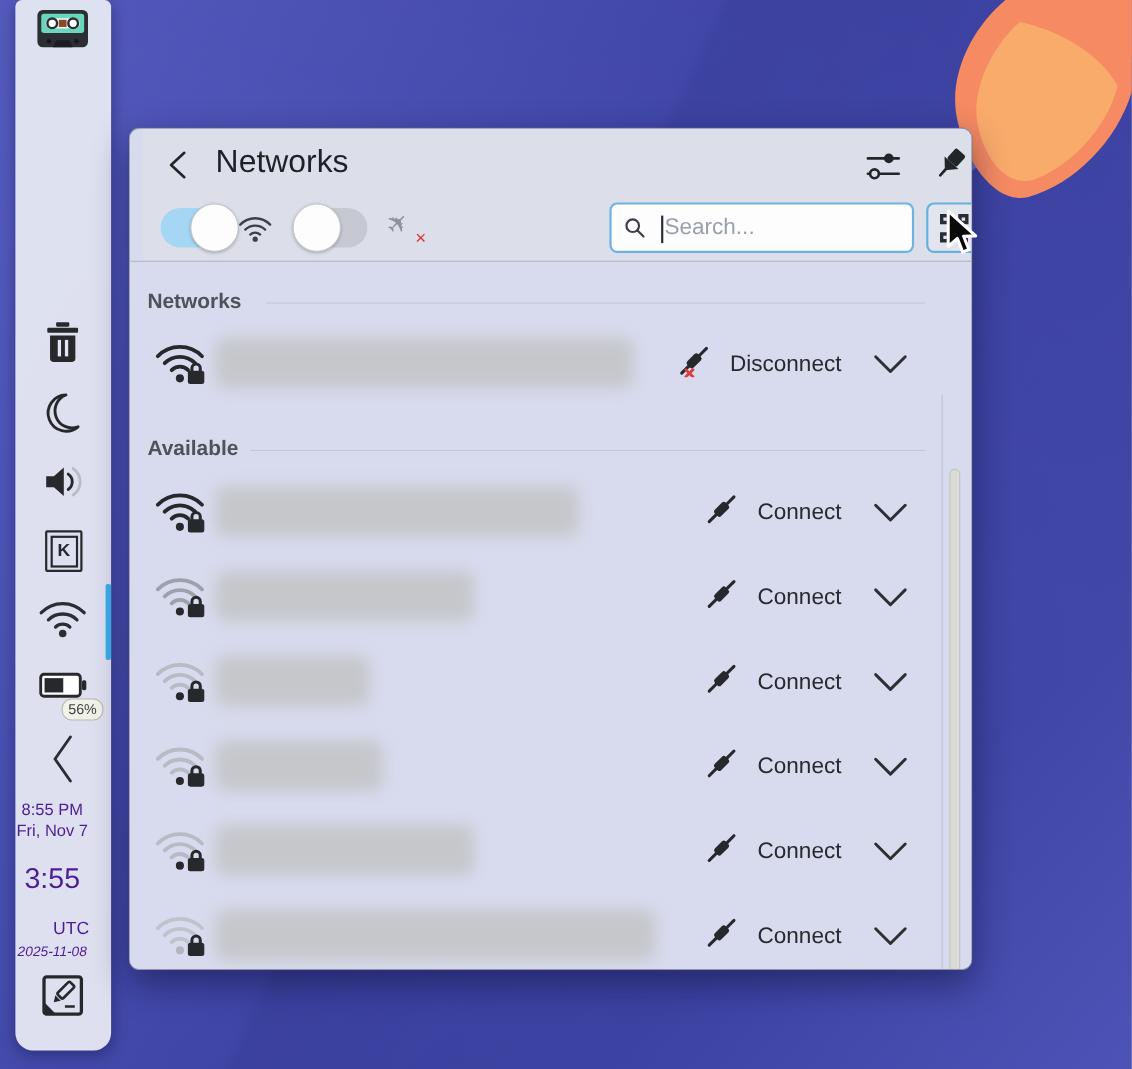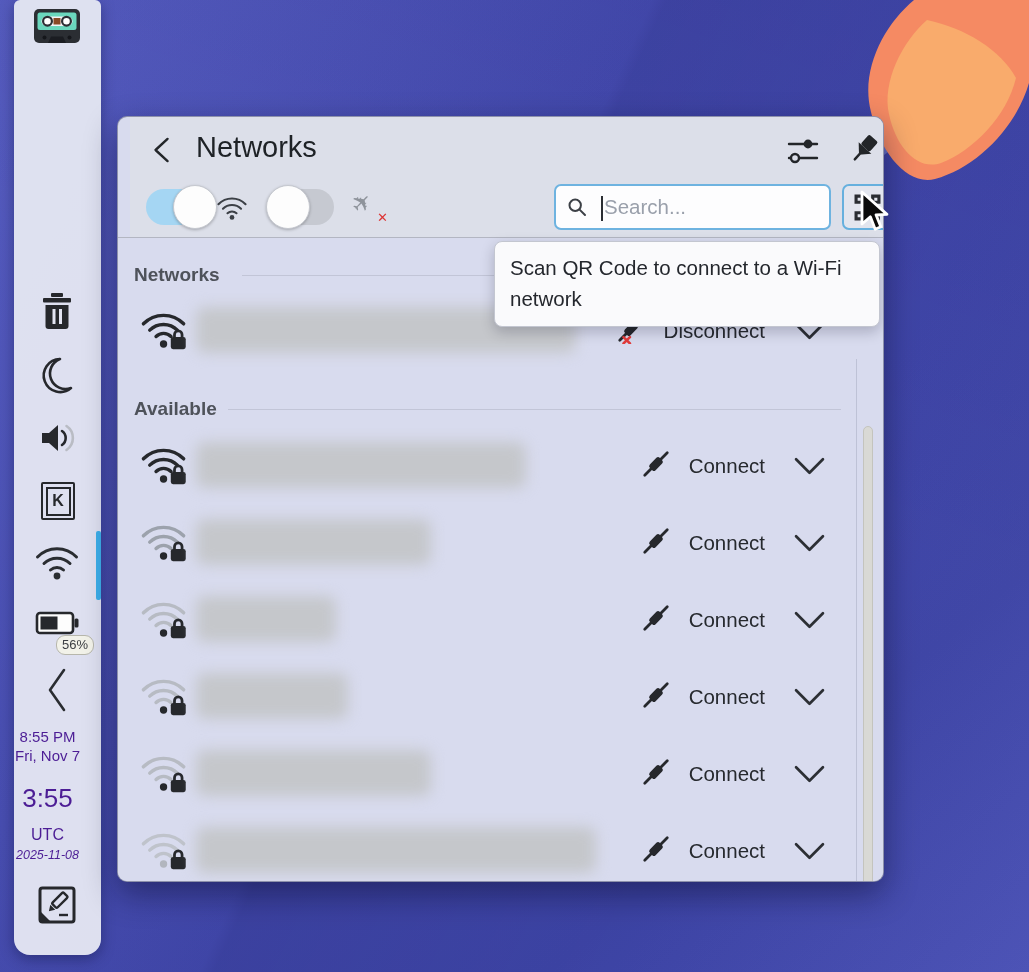--- a/index.html
+++ b/index.html
@@ -29,21 +29,21 @@
   .task-indicator{position:absolute;left:82px;top:531px;width:5px;height:69px;background:#3caee9;border-radius:2px;}
   .batt-badge{
     position:absolute;left:42px;top:635px;
     background:#f2f2e9;border:1px solid #b7b7ac;border-radius:9px;
     font-size:13px;color:#3c3f44;padding:1px 5px;line-height:16px;
   }
   .clock{position:absolute;left:0;width:67px;text-align:center;color:#4c1d95;}
   .clock-local{top:727px;font-size:15px;line-height:19px;}
   .clock-utc{top:783px;}
   .clock-utc .big{font-size:26px;line-height:30px;}
-  .clock-utc .zone{font-size:16px;line-height:20px;margin-top:12px;}
+  .clock-utc .zone{font-size:16px;line-height:20px;margin-top:22px;text-align:right;}
   .clock-utc .date{font-size:12.5px;line-height:16px;margin-top:2px;font-style:italic;}
   .kbox{width:30px;height:34px;border:2.5px solid #26282c;border-radius:2px;
         display:flex;align-items:center;justify-content:center;}
   .kbox .kin{border:2px solid #26282c;width:21px;height:25px;display:flex;align-items:center;justify-content:center;
         font-weight:800;font-size:16px;color:#26282c;}
   
   .popup{
     position:absolute;left:117px;top:116px;width:767px;height:766px;
     border-radius:10px;border:1px solid rgba(30,35,70,.4);
     box-shadow:0 12px 32px rgba(8,8,40,.45);
@@ -499,18 +499,17 @@
         <path d="M2 2 L15 15 L28 2" fill="none" stroke="#2c2f34" stroke-width="2.6" stroke-linecap="round" stroke-linejoin="round"></path>
       </svg>
     </span>
   </div>
       </div>
 
     <div class="scroll-sep"></div>
     <div class="scroll-thumb"></div>
   </div>
 
-  <div class="tooltip">Scan QR Code to connect to a Wi-Fi network</div>
 </div>
 
 <svg class="cursor" width="40" height="44" viewBox="0 0 20 22">
   <path d="M2 1 L2 17 L6.2 13.4 L8.6 19.6 L11.4 18.4 L9 12.4 L14.5 12.2 Z" fill="#0a0a0a" stroke="#ffffff" stroke-width="1.4" stroke-linejoin="round"></path>
 </svg>
 
 </body></html>

